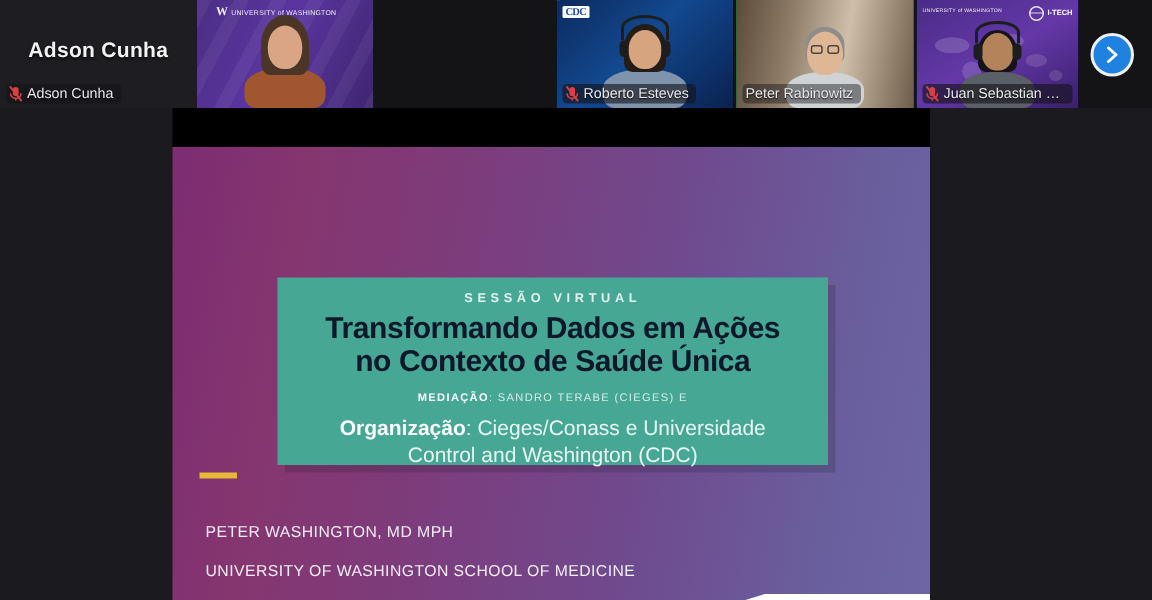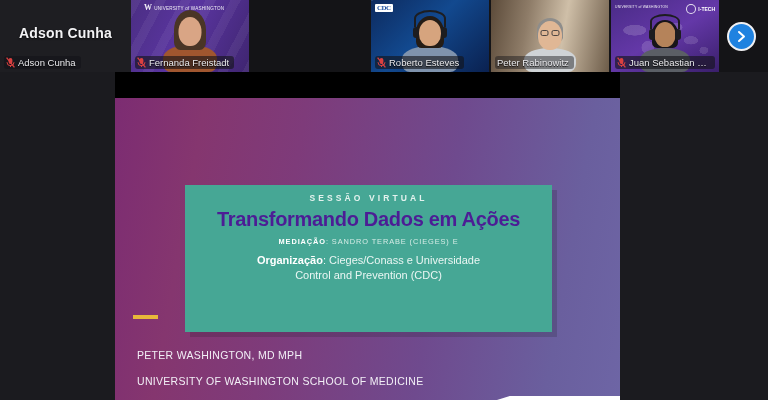--- a/index.html
+++ b/index.html
@@ -172,40 +172,40 @@
     background:#000;
   }
   #slide {
     position:absolute; left:115px; top:26px; width:505px; height:354px;
     background:linear-gradient(100deg,#7c2c72 0%,#85366f 16%,#7e3b7a 34%,#6f4a8e 62%,#6a5f9e 85%,#6e66a6 100%);
     overflow:hidden;
   }
 
   
   #title-card {
-    position:absolute; left:70px; top:87px; width:367px; height:147px;
+    position:absolute; left:70px; top:87px; width:367px; height:125px;
     background:#46a795;
     box-shadow:5px 5px 0 rgba(20,20,30,.18);
     text-align:center;
     padding-top:8px;
   }
   #kicker {
     color:#e3f2ee; font-size:8.5px; letter-spacing:3.1px; font-weight:bold;
   }
   #slide-title {
-    color:#4c1d95; font-size:20px; font-weight:bold; line-height:1.12;
+    color:#0f172a; font-size:20px; font-weight:bold; line-height:1.12;
     margin-top:5px; letter-spacing:-.3px;
   }
   #mediacao {
     color:#d5ece6; font-size:7.4px; letter-spacing:.9px; line-height:1.35;
     margin-top:7px;
   }
   #mediacao b { color:#ffffff; font-weight:bold; }
   #organizacao {
-    color:#eaf6f3; font-size:11px; line-height:1.33; margin-top:6px;
+    color:#eaf6f3; font-size:14px; line-height:1.33; margin-top:6px;
   }
   #organizacao b { color:#ffffff; font-weight:bold; }
 
   #yellow-dash {
     position:absolute; left:18px; top:217px; width:25px; height:4px;
     background:#e8b83a;
   }
   #byline {
     position:absolute; left:22px; top:245px;
     color:#f2eff6; font-size:10.5px; line-height:2.45; letter-spacing:.3px;
@@ -253,31 +253,20 @@
       <div class="logo-corner" style="left:13px; top:4px;">
         <span class="logo-w">W</span>
         <span>UNIVERSITY of WASHINGTON</span>
       </div>
       <div class="person" style="width:56px;height:58px;">
         <div class="body" style="width:54px;height:27px;bottom:0;background:#a0562f;"></div>
         <div class="hair" style="width:32px;height:40px;bottom:22px;background:#4a3526;"></div>
         <div class="head" style="width:23px;height:29px;bottom:26px;background:#d9a585;"></div>
       </div>
     </div>
-    <div class="nametag">
-      <span class="zicon">
-        <svg width="9" height="11" viewBox="0 0 9 11">
-            <rect x="2.6" y="1" width="3.8" height="6" rx="1.9" fill="#d94040"></rect>
-            <path d="M1 5.2a3.5 3.5 0 0 0 7 0" stroke="#d94040" stroke-width="1" fill="none"></path>
-            <rect x="4" y="8" width="1" height="2" fill="#d94040"></rect>
-            <path d="M0.6 0.6 L8.4 10.4" stroke="#d94040" stroke-width="1.3"></path>
-          </svg>
-      </span>
-      <span class="nm">Fernanda Freistadt</span>
-    </div>
   </div>
 
 
   <div class="tile" style="left:371px;">
     <div class="vid bg-cdcblue">
       <div class="cdc-badge">CDC</div>
       <div class="person" style="width:56px;height:56px;">
         <div class="body" style="width:56px;height:26px;bottom:0;background:#7f93ad;"></div>
         <div class="hair" style="width:28px;height:32px;bottom:24px;background:#241c16;"></div>
         <div class="head" style="width:22px;height:26px;bottom:26px;background:#d6a47e;"></div>
@@ -356,27 +345,28 @@
 
 <div id="share-area">
   <div id="share-black-band"></div>
 
   <div id="slide">
 
     <div id="title-card">
       <div id="kicker">SESSÃO VIRTUAL</div>
       <div id="slide-title">
         <div>Transformando Dados em Ações</div>
+        <div>no Contexto de Saúde Única</div>
       </div>
       <div id="mediacao">
         <div><b>MEDIAÇÃO</b><span>: SANDRO TERABE (CIEGES) E</span></div>
       </div>
       <div id="organizacao">
         <div><b>Organização</b><span>: Cieges/Conass e Universidade</span></div>
-        <div>Control and Prevention (CDC)</div>
+        <div>Control and Washington (CDC)</div>
       </div>
     </div>
 
     <div id="yellow-dash"></div>
 
     <div id="byline">
       <div>PETER WASHINGTON, MD MPH</div>
       <div>UNIVERSITY OF WASHINGTON SCHOOL OF MEDICINE</div>
       <div>18 DE SETEMBRO DE 2025</div>
     </div>

